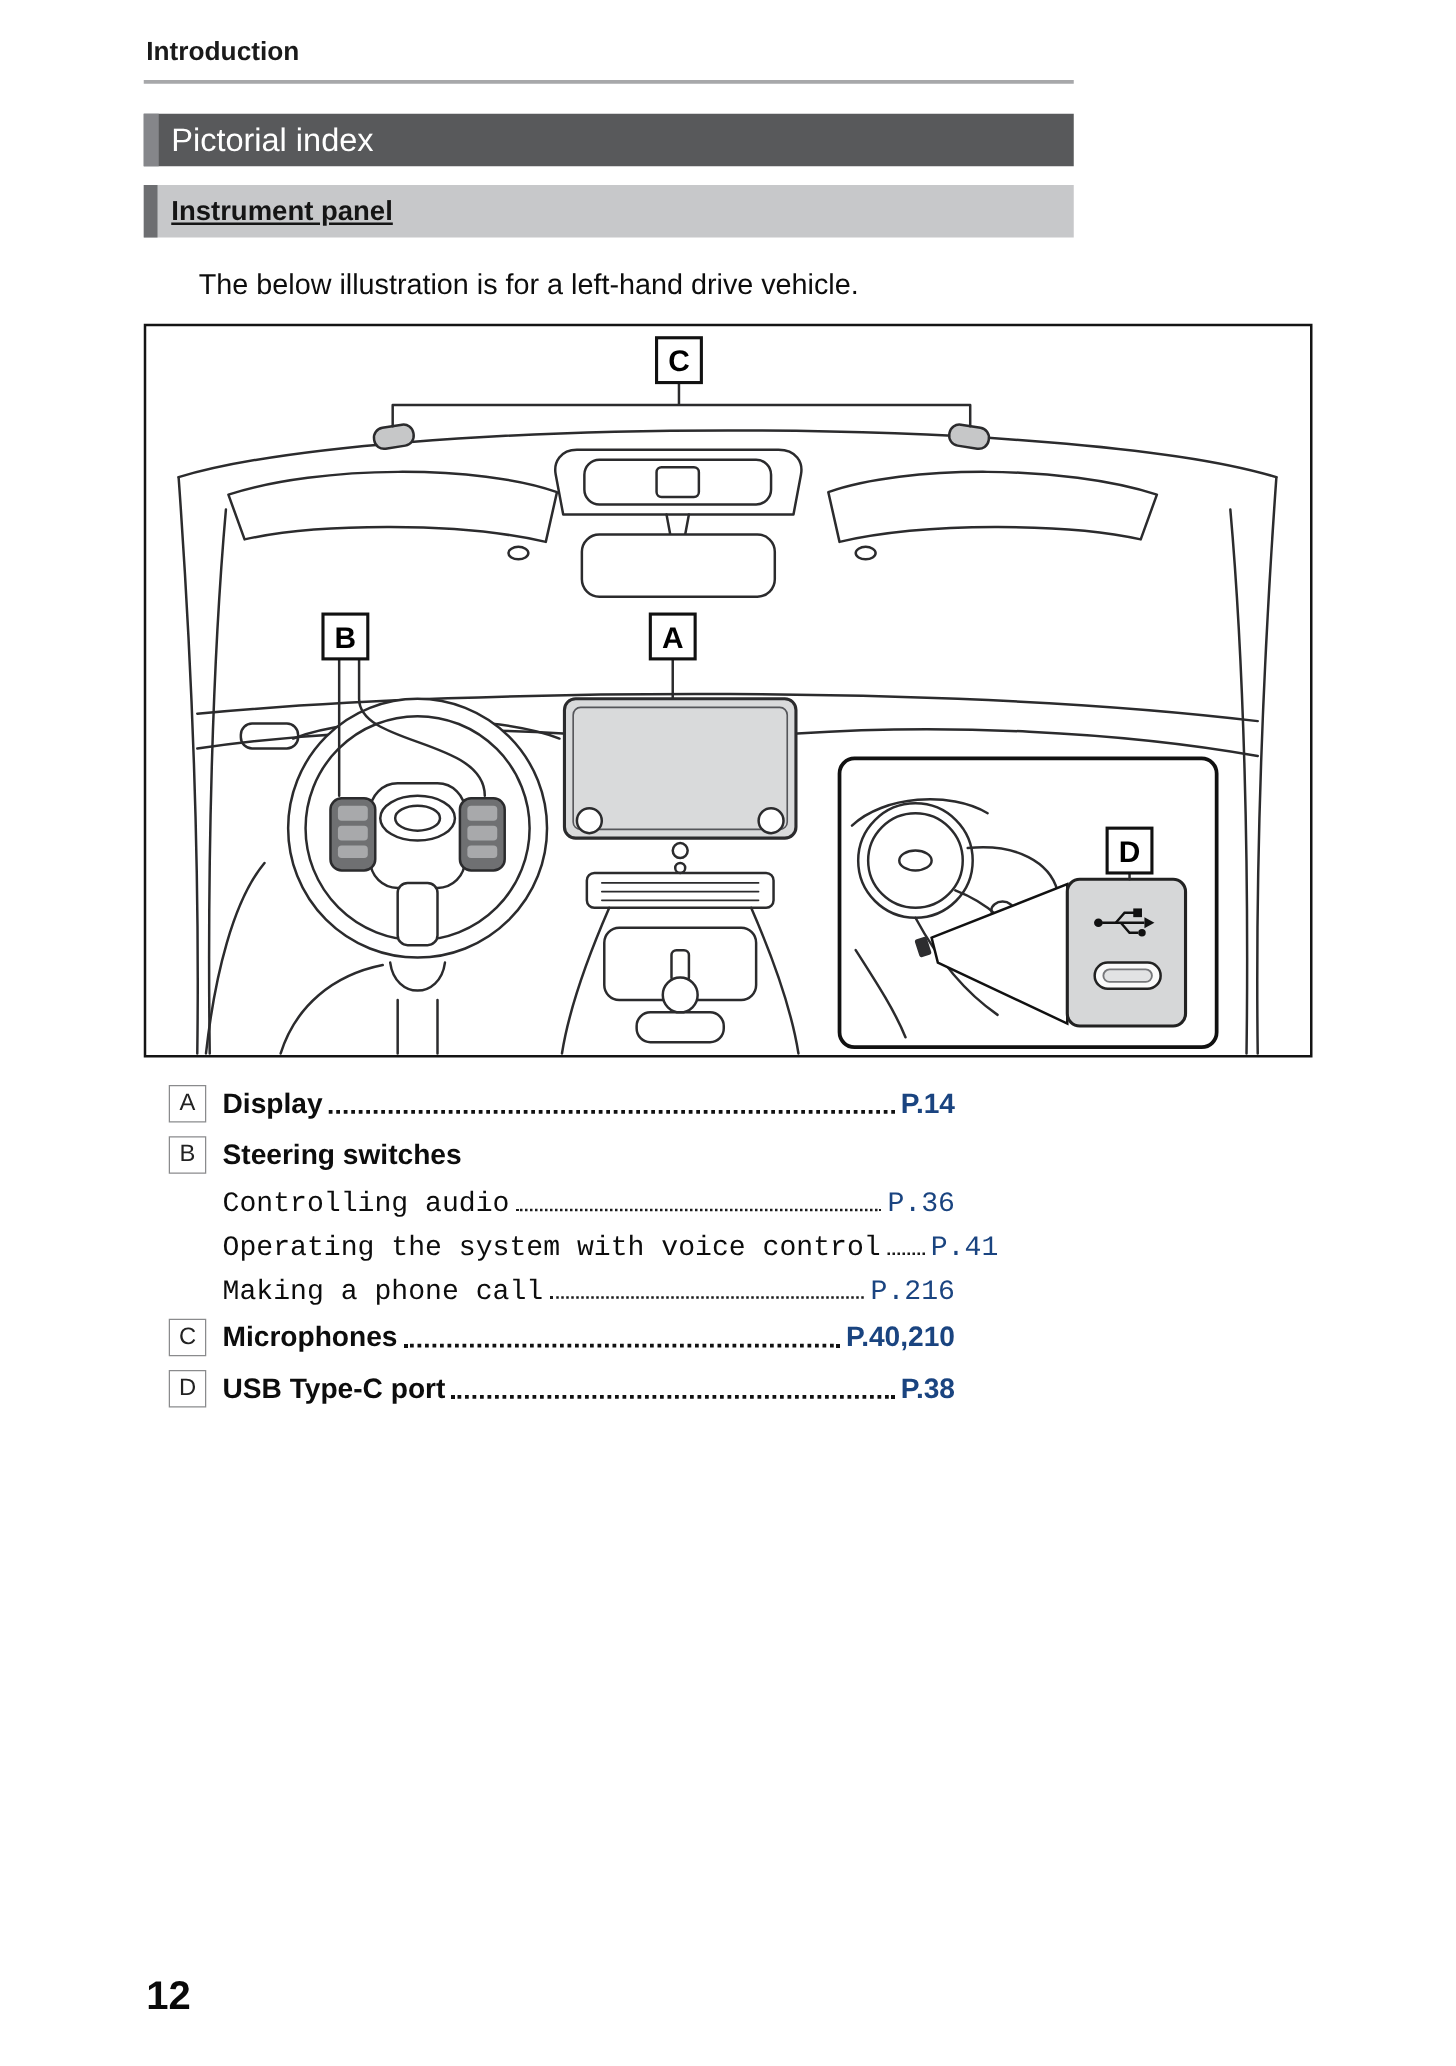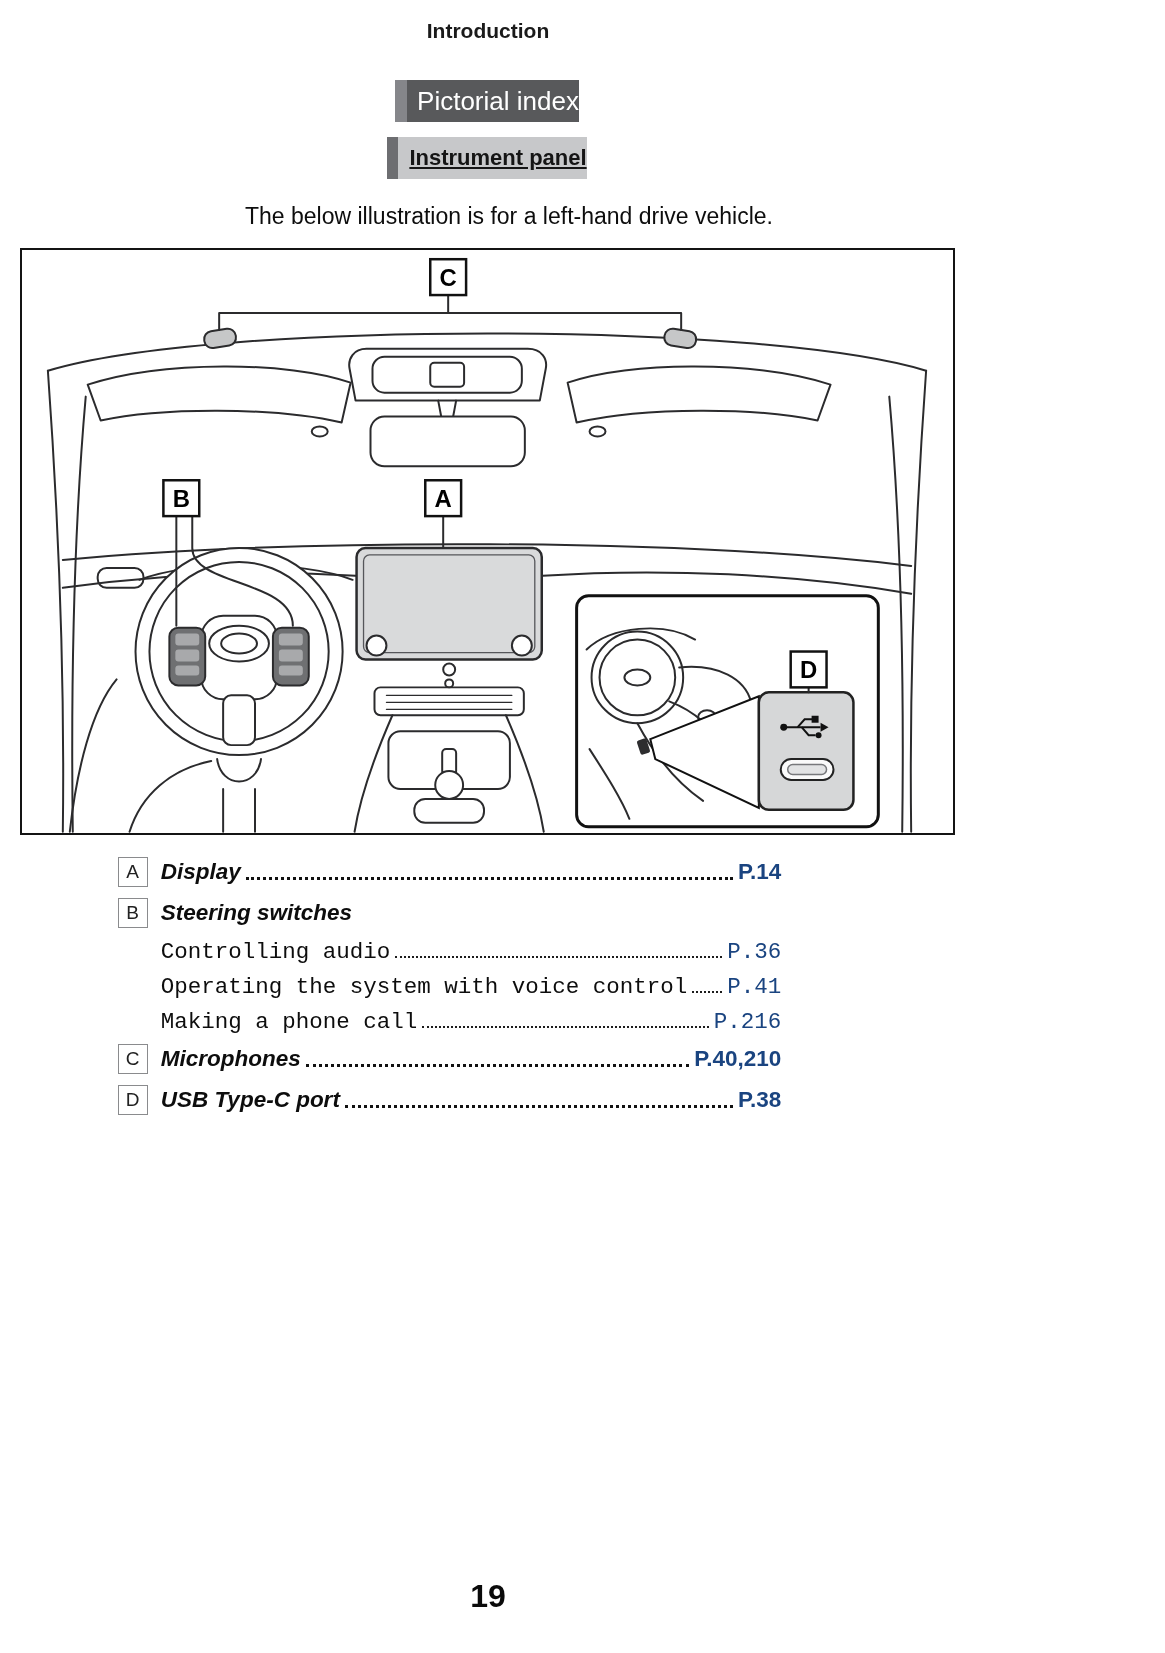--- a/index.html
+++ b/index.html
@@ -12,22 +12,22 @@
   *{box-sizing:border-box;margin:0;padding:0;}
   html,body{background:#ffffff;}
   body{
     width:1165px;height:1653px;
     font-family:"Liberation Sans", sans-serif;
     color:#111;
     position:relative;
   }
   .page{
     width:974px;height:1653px;
-    padding:19px 115px 0 115px;
-    display:flex;flex-direction:column;align-items:center;
+    padding:30px 115px 0 115px;
+    display:flex;flex-direction:column;
   }
   .section-title{
     font-size:21px;font-weight:bold;color:#1a1a1a;
     padding-left:2px;margin-bottom:10px;
   }
   .section-rule{height:3px;background:var(--rule-gray);margin-bottom:24px;}
   .bar{height:42px;display:flex;align-items:center;position:relative;}
   .bar-dark{background:var(--header-dark);margin-bottom:15px;}
   .bar-dark::before{content:"";position:absolute;left:0;top:0;bottom:0;width:12px;background:#85868a;}
   .bar-dark .bar-text{color:#ffffff;font-weight:normal;font-size:26px;padding-left:22px;}
@@ -51,21 +51,21 @@
   
   .index{margin-top:22px;padding:0 95px 0 20px;}
   .index-row{display:flex;align-items:center;margin-bottom:11px;font-size:22.5px;}
   .index-row.sub{margin-left:43px;margin-bottom:9px;font-family:Liberation Mono, monospace;}
   .letterbox{
     width:30px;height:30px;border:1.5px solid #8a8b8d;background:#fff;
     display:flex;align-items:center;justify-content:center;
     font-size:19px;color:#222;flex:0 0 30px;margin-right:13px;
   }
   .lbl{white-space:nowrap;color:#0d0d0d;}
-  .lbl.bold{font-weight:bold;font-style:italic;}
+  .lbl.bold{font-weight:bold;}
   .leader{flex:1 1 auto;margin:0 5px;align-self:flex-end;margin-bottom:7px;border-bottom:2px dotted #1c1c1c;min-width:30px;}
   .leader.bold{border-bottom-width:3px;border-bottom-color:#111;}
   .pageref{color:var(--link-blue);text-decoration:none;white-space:nowrap;}
   .pageref.bold{font-weight:bold;}
   footer{margin-top:auto;padding-bottom:38px;}
   .page-number{font-size:32px;font-weight:bold;color:#0a0a0a;padding-left:2px;}
 </style>
 </head>
 <body>
 
@@ -272,16 +272,16 @@
     <div class="index-row">
       <span class="letterbox">D</span>
       <span class="lbl bold">USB Type-C port</span>
       <span class="leader bold"></span>
       <a class="pageref bold" href="#">P.38</a>
     </div>
 
   </section>
 
   <footer>
-    <div class="page-number">19</div>
+    <div class="page-number">12</div>
   </footer>
 
 </div>
 
 </body></html>

